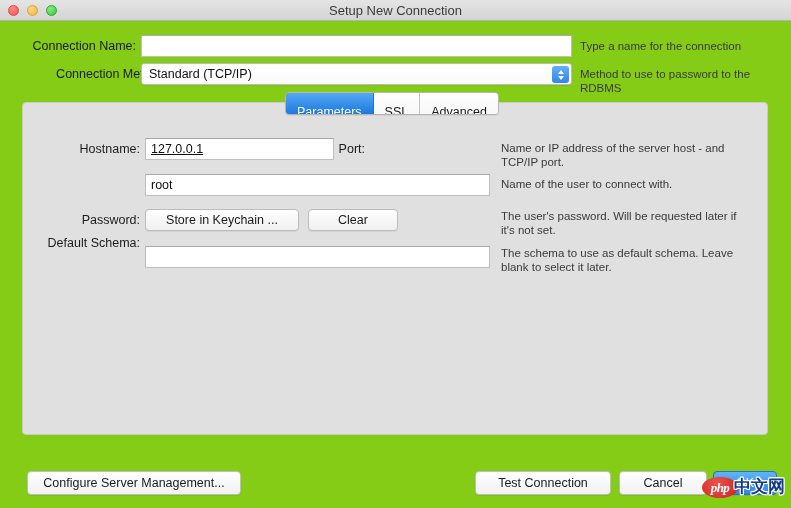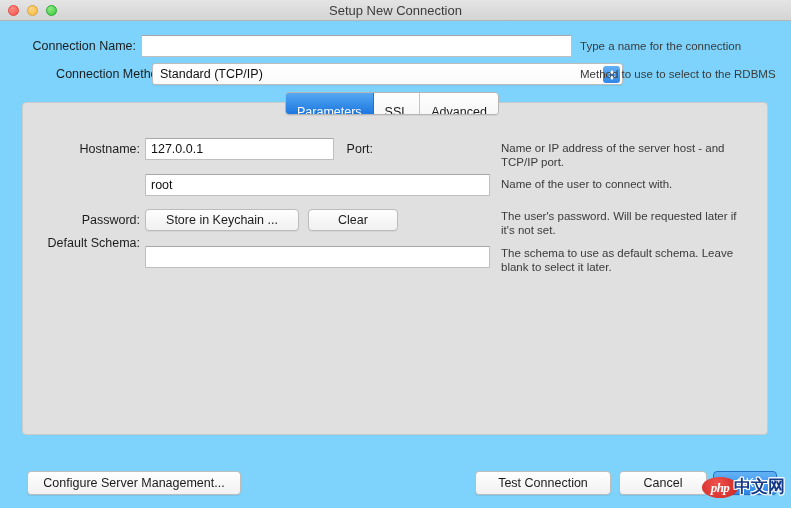--- a/index.html
+++ b/index.html
@@ -13,21 +13,21 @@
     background: #ececec;
     font-family: "Liberation Sans", sans-serif;
     -webkit-font-smoothing: antialiased;
   }
 
   
   .window {
     position: relative;
     width: 791px;
     height: 508px;
-    background: #7dd3fc;
+    background: #84cc16;
   }
 
   
   .titlebar {
     position: absolute;
     left: 0; top: 0;
     width: 791px;
     height: 21px;
     background: linear-gradient(to bottom, #e4e4e4 0%, #d4d4d4 100%);
     border-bottom: 1px solid #b4b4b4;
@@ -288,42 +288,42 @@
     </div>
   </div>
   <input class="textfield" type="text" style="left: 141px; top: 35px; width: 431px;" value="">
   <div class="hint" style="left:580px; top:39px; width:205px;">Type a name for the connection</div>
 
   <div class="top-row" style="left:0px; top:63px; width:136px;margin-left:32px;">
     <div class="label-box">
       <span class="row-label">Connection Method:</span>
     </div>
   </div>
-  <div class="combobox" style="left:152px; top:63px; width:471px;">
+  <div class="combobox" style="left:141px; top:63px; width:431px;">
     <span>Standard (TCP/IP)</span>
     <span class="combo-arrow">
       <span class="chev up"></span>
       <span class="chev down"></span>
     </span>
   </div>
-  <div class="hint" style="left:580px; top:67px; width:210px;">Method to use to select to the RDBMS</div>
+  <div class="hint" style="left:580px; top:67px; width:210px;">Method to use to password to the RDBMS</div>
 
   <div class="tabbar">
     <div class="tab active">Parameters</div>
     <div class="tab">SSL</div>
     <div class="tab">Advanced</div>
   </div>
 
   <div class="panel">
 
     <div class="prow" style="left:17px; top:35px; width:100px;">
       <span class="plabel">Hostname:</span>
     </div>
-    <input class="textfield" type="text" style="left: 122px; top: 35px; width: 189px;" value="127.0.0.1">
-    <div class="prow" style="left:316px; top:35px; width:34px;">
+    <input class="textfield" type="text" style="left: 122px; top: 35px; width: 189px; text-decoration: underline;" value="127.0.0.1">
+    <div class="prow" style="left:308px; top:35px; width:34px;">
       <span class="plabel">Port:</span>
     </div>
     <div class="hint" style="left:478px; top:38px; width:250px;">Name or IP address of the server host - and TCP/IP port.</div>
 
     <input class="textfield" type="text" style="left: 122px; top: 71px; width: 345px;" value="root">
     <div class="hint" style="left:478px; top:74px; width:250px;">Name of the user to connect with.</div>
 
     <div class="prow" style="left:17px; top:106px; width:100px;">
       <span class="plabel">Password:</span>
     </div>

